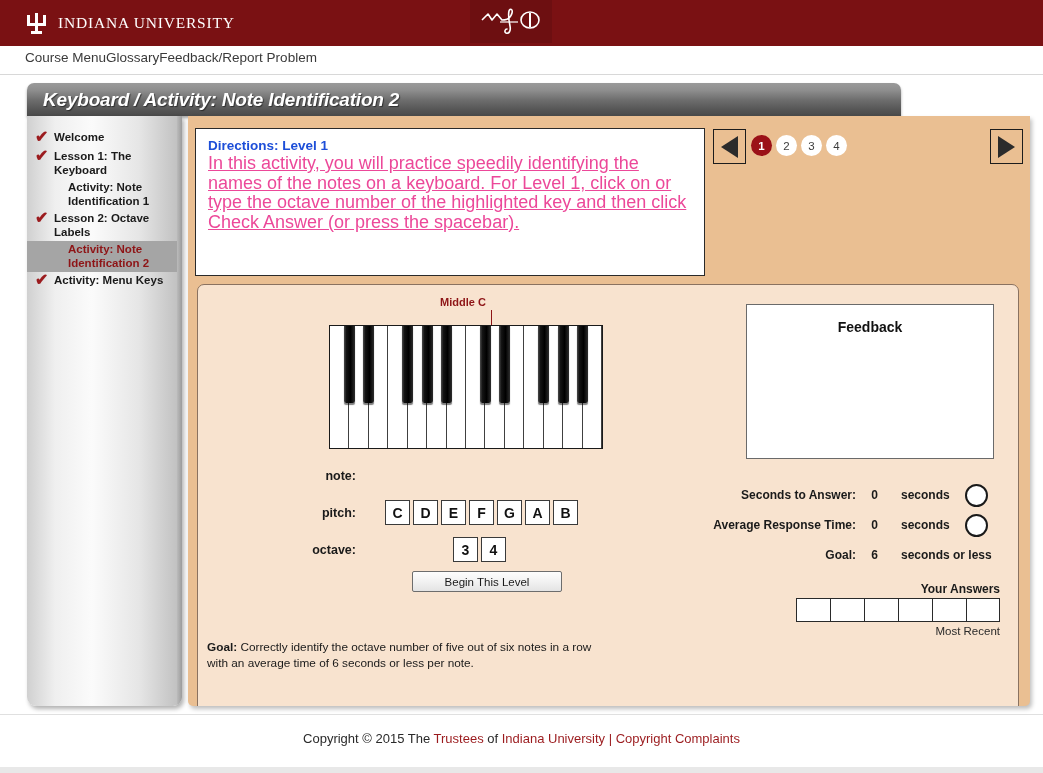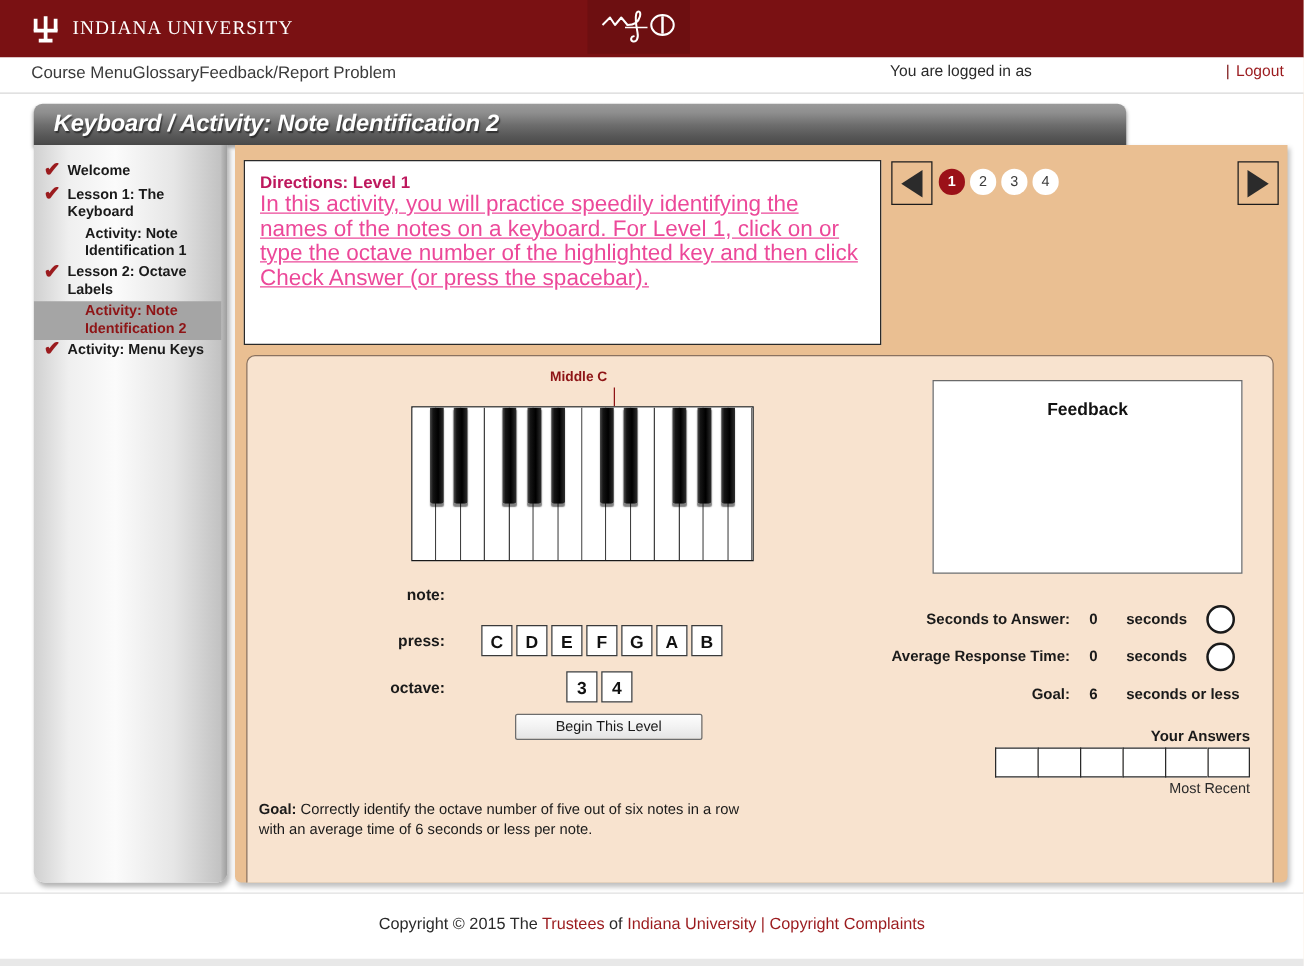--- a/index.html
+++ b/index.html
@@ -192,21 +192,21 @@
     left: 7px; top: 12px;
     width: 510px; height: 148px;
     background: #ffffff;
     border: 1px solid #2a2a2a;
     box-sizing: border-box;
     padding: 9px 12px;
   }
   .directions-title {
     font-size: 13.5px;
     font-weight: bold;
-    color: #be185d;
+    color: #1d4ed8;
     margin-bottom: 1px;
   }
   .directions-body {
     font-size: 18px;
     color: #ec4899;
     line-height: 19.5px;
     text-decoration: underline;
   }
 
   
@@ -516,25 +516,20 @@
       <rect x="51" y="6" width="2" height="14" fill="#ffffff"></rect>
     </svg>
   </div>
 </div>
 
 <div class="navbar">
   <div class="nav-left">
     <a class="nav-link">Course Menu</a>
     <a class="nav-link">Glossary</a>
     <a class="nav-link">Feedback/Report Problem</a>
-  </div>
-  <div class="nav-right">
-    <span class="logged-in">You are logged in as</span>
-    <span class="nav-sep">|</span>
-    <a class="logout-link">Logout</a>
   </div>
 </div>
 
 <div class="title-bar">
   <div class="title-text">Keyboard / Activity: Note Identification 2</div>
 </div>
 
 <div class="sidebar">
   <div class="sidebar-scroll-edge"></div>
   <div class="nav-list">
@@ -620,21 +615,21 @@
         <div class="black-key" style="left: 91.6429px;"></div>
         <div class="black-key" style="left: 111.071px;"></div>
         <div class="black-key" style="left: 149.929px;"></div>
         <div class="black-key" style="left: 169.357px;"></div>
         <div class="black-key" style="left: 208.214px;"></div>
         <div class="black-key" style="left: 227.643px;"></div>
         <div class="black-key" style="left: 247.071px;"></div>
       </div>
 
     <div class="row-label label-note">note:</div>
-    <div class="row-label label-pitch">press:</div>
+    <div class="row-label label-pitch">pitch:</div>
     <div class="row-label label-oct">octave:</div>
 
     <div class="pitch-row">
       <div class="key-btn">C</div>
       <div class="key-btn">D</div>
       <div class="key-btn">E</div>
       <div class="key-btn">F</div>
       <div class="key-btn">G</div>
       <div class="key-btn">A</div>
       <div class="key-btn">B</div>

